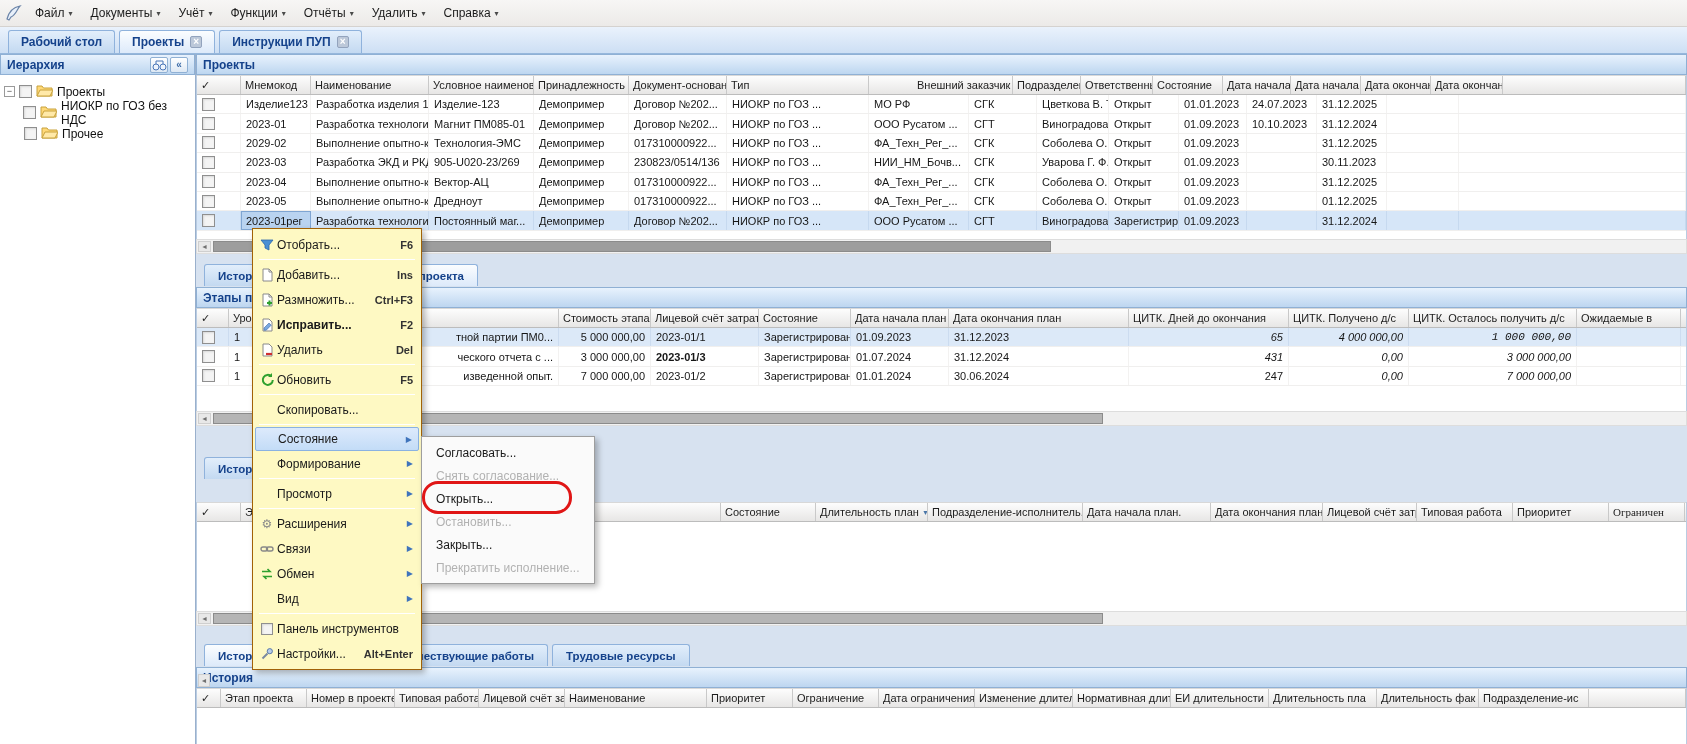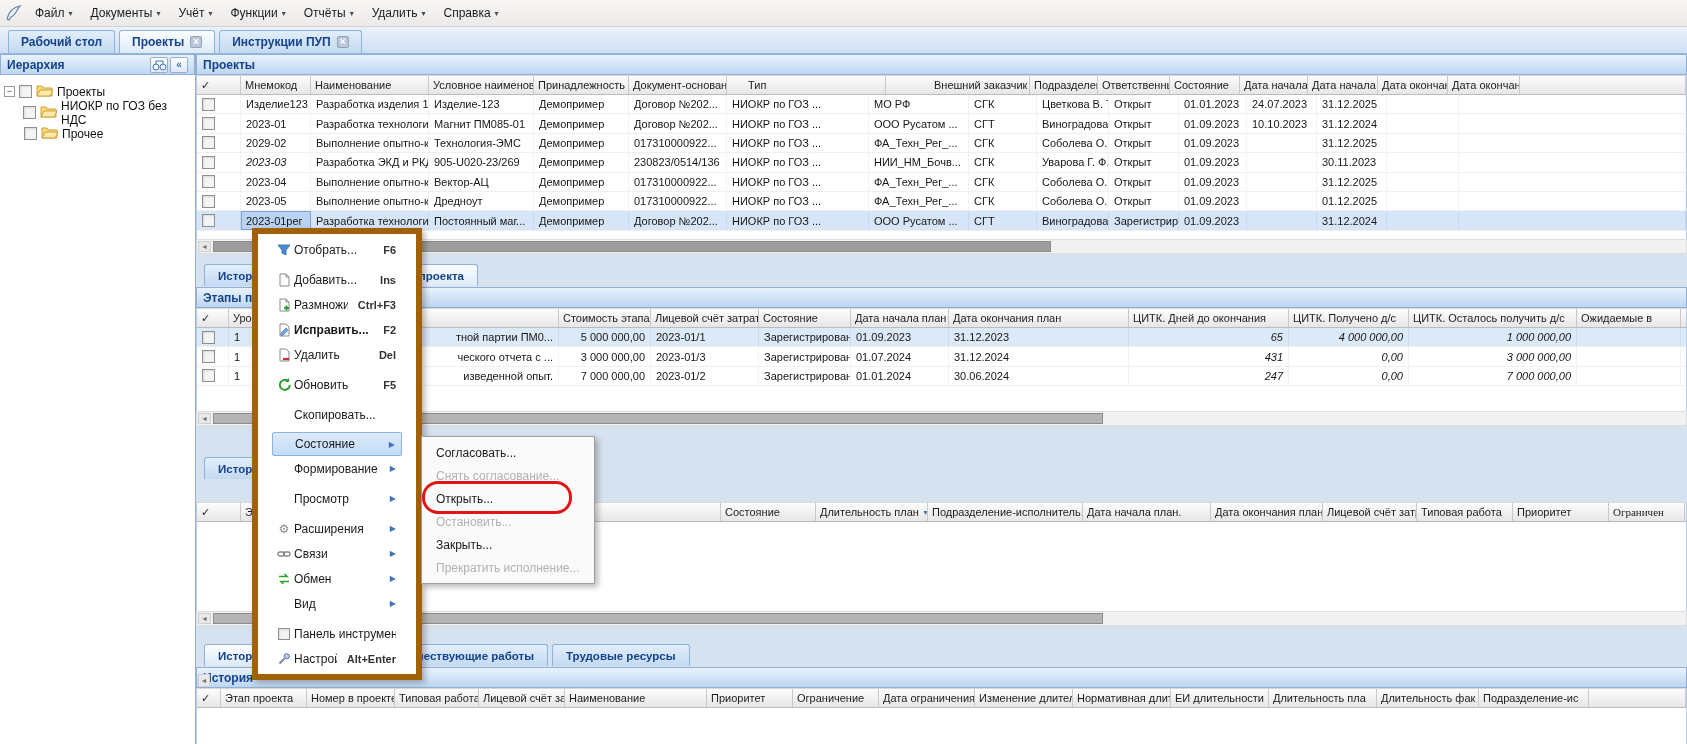--- a/index.html
+++ b/index.html
@@ -73,22 +73,22 @@
   .hs-arr { position:absolute; left:1px; top:1px; width:13px; height:11px; background:#e8e8e8;
     border:1px solid #cfcfcf; color:#707070; font-size:7px; line-height:10px; text-align:center; }
   .hs-thumb { position:absolute; top:1px; height:11px; background:#9d9d9d; border:1px solid #8b8b8b; }
   .hs-thumb.light { background:#b5b5b5; }
 
   
   .tabrow { display:flex; align-items:flex-end; height:24px; }
   .tabrow .tab { height:22px; font-size:11.5px; padding:0 13px; }
 
   
-  #ctx { position:absolute; left:252px; top:228px; width:170px; background:#ffffff;
-    border:6px solid #a16207; box-shadow:3px 3px 6px rgba(0,0,0,.28); padding:3px 12px; z-index:50; }
+  #ctx { position:absolute; left:252px; top:228px; width:170px; background:#fef9c3;
+    border:1px solid #a16207; box-shadow:3px 3px 6px rgba(0,0,0,.28); padding:3px 0; z-index:50; }
   .mitem { display:flex; align-items:center; height:25px; padding:0 8px 0 4px; font-size:12px; color:#1a1a1a; }
   .mitem .mico { width:20px; display:flex; justify-content:center; align-items:center; flex-shrink:0; }
   .mitem .mlabel { white-space:nowrap; overflow:hidden; }
   .mitem .msc { margin-left:auto; font-size:11px; color:#333; padding-left:10px;font-weight:bold; }
   .mitem .marr { margin-left:auto; font-size:8px; color:#3f74bc; }
   .mitem.bold .mlabel, .mitem.bold .msc { font-weight:bold; }
   .mitem.hover { background:linear-gradient(#ddeafc,#c3dcf7); border:1px solid #8ab2e2;
     border-radius:2px; margin:0 2px; padding:0 6px 0 2px; height:24px; }
   .mitem.disabled .mlabel { color:#b2b2b2; }
   .msep { height:1px; background:#dcdcdc; margin:2px 6px; border-bottom:1px solid #ffffff; }
@@ -221,21 +221,21 @@
         </div>
         <div class="hc" style="width: 105px;">
           <span>Условное наименова</span>
         </div>
         <div class="hc" style="width: 95px;">
           <span>Принадлежность</span>
         </div>
         <div class="hc" style="width: 98px;">
           <span>Документ-основан</span>
         </div>
-        <div class="hc" style="width: 142px; margin-left: 17px;">
+        <div class="hc" style="width: 142px;">
           <span>Тип</span>
         </div>
         <div class="hc" style="width: 100px; margin-left: 44px;">
           <span>Внешний заказчик</span>
         </div>
         <div class="hc" style="width: 68px;">
           <span>Подразделение-от</span>
         </div>
         <div class="hc" style="width: 72px;">
           <span>Ответственный</span>
@@ -315,21 +315,21 @@
           <div class="tc" style="width: 68px;">01.09.2023</div>
           <div class="tc" style="width: 70px;"></div>
           <div class="tc" style="width: 70px;">31.12.2025</div>
           <div class="tc" style="width: 72px;"></div>
           <div class="tc" style="flex: 1 1 0%;"></div>
         </div>
         <div class="trow">
           <div class="tc" style="width: 44px;">
             <span class="cb"></span>
           </div>
-          <div class="tc" style="width: 70px; font-style: italic;">2023-03</div>
+          <div class="tc" style="width: 70px;">2023-03</div>
           <div class="tc" style="width: 118px;">Разработка ЭКД и РКД н...</div>
           <div class="tc" style="width: 105px;">905-U020-23/269</div>
           <div class="tc" style="width: 95px;">Демопример</div>
           <div class="tc" style="width: 98px;">230823/0514/136</div>
           <div class="tc" style="width: 142px;">НИОКР по ГОЗ ...</div>
           <div class="tc" style="width: 100px;">НИИ_НМ_Бочв...</div>
           <div class="tc" style="width: 68px;">СГК</div>
           <div class="tc" style="width: 72px;">Уварова Г. Ф.</div>
           <div class="tc" style="width: 70px;">Открыт</div>
           <div class="tc" style="width: 68px;">01.09.2023</div>
@@ -463,53 +463,53 @@
           </div>
           <div class="tc" style="width: 62px;">1</div>
           <div class="tc" style="width: 268px; text-align: center; justify-content: flex-end;">тной партии ПМ0...</div>
           <div class="tc" style="width: 92px; text-align: right; justify-content: flex-end;">5 000 000,00</div>
           <div class="tc" style="width: 108px;">2023-01/1</div>
           <div class="tc" style="width: 92px;">Зарегистрирован</div>
           <div class="tc" style="width: 98px;">01.09.2023</div>
           <div class="tc" style="width: 180px;">31.12.2023</div>
           <div class="tc" style="width: 160px; text-align: right; justify-content: flex-end; font-style: italic;">65</div>
           <div class="tc" style="width: 120px; text-align: right; justify-content: flex-end; font-style: italic;">4 000 000,00</div>
-          <div class="tc" style="width: 168px; text-align: right; justify-content: flex-end; font-style: italic;">1 000 000,00</div>
+          <div class="tc" style="width: 168px; text-align: right; justify-content: flex-end; font-style: italic; font-family: Liberation Mono, monospace;">1 000 000,00</div>
           <div class="tc" style="width: 104px;"></div>
           <div class="tc" style="flex: 1 1 0%;"></div>
         </div>
         <div class="trow">
           <div class="tc" style="width: 32px;">
             <span class="cb"></span>
           </div>
           <div class="tc" style="width: 62px;">1</div>
           <div class="tc" style="width: 268px; text-align: right; justify-content: flex-end;">ческого отчета с ...</div>
           <div class="tc" style="width: 92px; text-align: right; justify-content: flex-end;">3 000 000,00</div>
-          <div class="tc" style="width: 108px;">2023-01/3</div>
+          <div class="tc" style="width: 108px; font-weight: bold;">2023-01/3</div>
           <div class="tc" style="width: 92px;">Зарегистрирован</div>
           <div class="tc" style="width: 98px;">01.07.2024</div>
           <div class="tc" style="width: 180px;">31.12.2024</div>
           <div class="tc" style="width: 160px; text-align: right; justify-content: flex-end; font-style: italic;">431</div>
           <div class="tc" style="width: 120px; text-align: right; justify-content: flex-end; font-style: italic;">0,00</div>
           <div class="tc" style="width: 168px; text-align: right; justify-content: flex-end; font-style: italic;">3 000 000,00</div>
           <div class="tc" style="width: 104px;"></div>
           <div class="tc" style="flex: 1 1 0%;"></div>
         </div>
         <div class="trow">
           <div class="tc" style="width: 32px;">
             <span class="cb"></span>
           </div>
           <div class="tc" style="width: 62px;">1</div>
           <div class="tc" style="width: 268px; text-align: right; justify-content: flex-end;">изведенной опыт.</div>
           <div class="tc" style="width: 92px; text-align: right; justify-content: flex-end;">7 000 000,00</div>
           <div class="tc" style="width: 108px;">2023-01/2</div>
           <div class="tc" style="width: 92px;">Зарегистрирован</div>
           <div class="tc" style="width: 98px;">01.01.2024</div>
           <div class="tc" style="width: 180px;">30.06.2024</div>
-          <div class="tc" style="width: 160px; text-align: right; justify-content: flex-end; font-style: italic;">247</div>
+          <div class="tc" style="width: 160px; text-align: right; justify-content: flex-end; ">247</div>
           <div class="tc" style="width: 120px; text-align: right; justify-content: flex-end; font-style: italic;">0,00</div>
           <div class="tc" style="width: 168px; text-align: right; justify-content: flex-end; font-style: italic;">7 000 000,00</div>
           <div class="tc" style="width: 104px;"></div>
           <div class="tc" style="flex: 1 1 0%;"></div>
         </div>
       </div>
     </div>
   <div class="hscroll abs" style="top:357px; height:15px;">
     <span class="hs-arr">◄</span>
     <span class="hs-thumb light" style="left:16px; width:890px;"></span>

